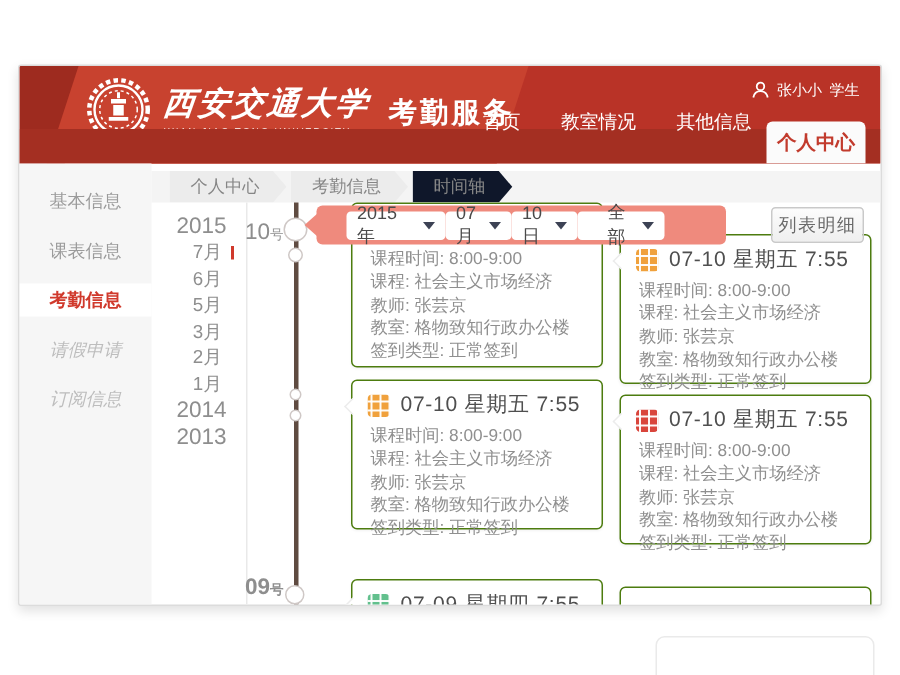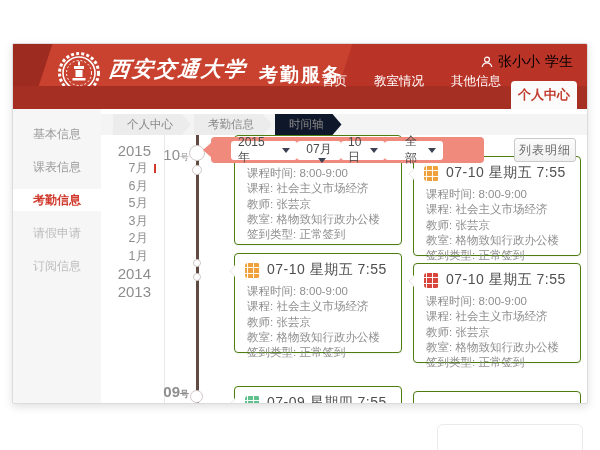--- a/index.html
+++ b/index.html
@@ -17,36 +17,36 @@
   .hdr-dark { position:absolute; left:-30px; top:-5px; width:70px; height:80px; background:#9e2b1f; transform:skewX(-18deg); }
   .hdr-para { position:absolute; left:28px; top:-5px; width:300px; height:80px; background:#c8422f; transform:skewX(-18deg); }
   .navstrip { position:absolute; left:0; right:0; bottom:0; height:23px; background:#a42f22; }
   .navlinks { position:absolute; right:86px; bottom:16px; height:23px; display:flex; align-items:center; gap:27px;
               color:#fff; font-size:12.5px; }
   .navlinks span { cursor:pointer; }
   .tab-active { position:absolute; right:10px; bottom:0; width:66px; height:28px; background:#fbfbfb;
                 color:#c23b2d; font-size:13px; font-weight:bold; border-radius:4px 4px 0 0;
                 display:flex; align-items:center; justify-content:center; }
   .userbox { position:absolute; top:9px; right:14px; display:flex; align-items:center; gap:5px;
-             color:#000000; font-size:14px;justify-content:flex-end; }
+             color:#ffffff; font-size:10px;justify-content:flex-end; }
   .logo-wrap { position:absolute; left:44px; top:7px; display:flex; align-items:center; }
   .logo-circle { width:44px; height:44px; }
   .uni-block { margin-left:8px; color:#fff; }
   .uni-cn { font-family:"DejaVu Serif", serif; font-style:italic; font-weight:bold;
             font-size:21px; letter-spacing:2px; transform:skewX(-6deg); white-space:nowrap; }
   .uni-en { font-size:6.5px; letter-spacing:1.2px; margin-top:2px; white-space:nowrap; }
   .app-title { margin-left:12px; color:#fff; font-size:19px; font-weight:bold; letter-spacing:2px; margin-top:4px; }
 
   
   .sidebar { position:absolute; left:0; top:65px; width:88px; bottom:0; background:#f6f6f6; }
   .side-item { height:22px; margin-top:11px; display:flex; align-items:center; justify-content:center;
                font-size:12px; color:#9b9b9b; cursor:pointer; }
   .side-item:first-child { margin-top:14px; }
   .side-item.active { background:#ffffff; color:#d0392c; font-weight:bold; width:100%; }
-  .side-item.muted { color:#bdbdbd; }
+  .side-item.muted { color:#bdbdbd;font-style:italic; }
 
   
   .breadcrumb { position:absolute; left:88px; right:0; top:70px; height:21px; background:#f4f4f4;
                 display:flex; align-items:stretch; padding-left:12px; }
   .crumb { position:relative; font-size:11.5px; color:#868686; display:flex; align-items:center;
            padding:0 18px 0 14px; background:#ececec; margin-right:3px;
            clip-path:polygon(0 0, calc(100% - 9px) 0, 100% 50%, calc(100% - 9px) 100%, 0 100%); cursor:pointer; }
   .crumb.active { background:#0f172a; }
 
   
@@ -71,21 +71,21 @@
   
   .filterbar { position:absolute; left:198px; top:93px; width:273px; height:26px; background:#ef8a7d;
                border-radius:4px; display:flex; align-items:center; padding-left:20px; z-index:6; }
   .filterbar .tip { position:absolute; left:-8px; top:5px; width:0; height:0;
                     border-top:8px solid transparent; border-bottom:8px solid transparent;
                     border-right:9px solid #ef8a7d; }
   .dd { height:19px; background:#fff; border-radius:3px; display:flex; align-items:center;
         justify-content:space-between; padding:0 7px; font-size:12px; color:#4a4a4a; cursor:pointer; }
   .dd .caret { width:0; height:0; border-left:4px solid transparent; border-right:4px solid transparent;
                border-top:5px solid #3c4254; margin-left:6px; }
-  .dd.w1 { width:66px; } .dd.w2 { width:44px;flex-direction:column; } .dd.w3 { width:44px; } .dd.w4 { width:58px;padding-left:20px; }
+  .dd.w1 { width:66px; } .dd.w2 { width:44px; } .dd.w3 { width:44px; } .dd.w4 { width:58px;padding-left:20px; }
   .btn-detail { position:absolute; left:501px; top:94px; width:62px; height:24px; z-index:6;
                 background:linear-gradient(#fcfcfc,#efefef); border:1px solid #c9c9c9; border-radius:3px;
                 font-size:12px; color:#6a6a6a; display:flex; align-items:center; justify-content:center;
                 letter-spacing:1px; cursor:pointer; }
 
   
   .card { position:absolute; width:168px; background:#fff; border:1px solid #4d7c0f; border-radius:4px;
           box-shadow:0 1px 2px rgba(0,0,0,.05); padding:6px 10px 8px 10px; z-index:2; }
   .card .notch { position:absolute; left:-4.5px; top:13px; width:8px; height:8px; background:#fff;
                  border-left:1px solid #ececec; border-bottom:1px solid #ececec; transform:rotate(45deg); }

